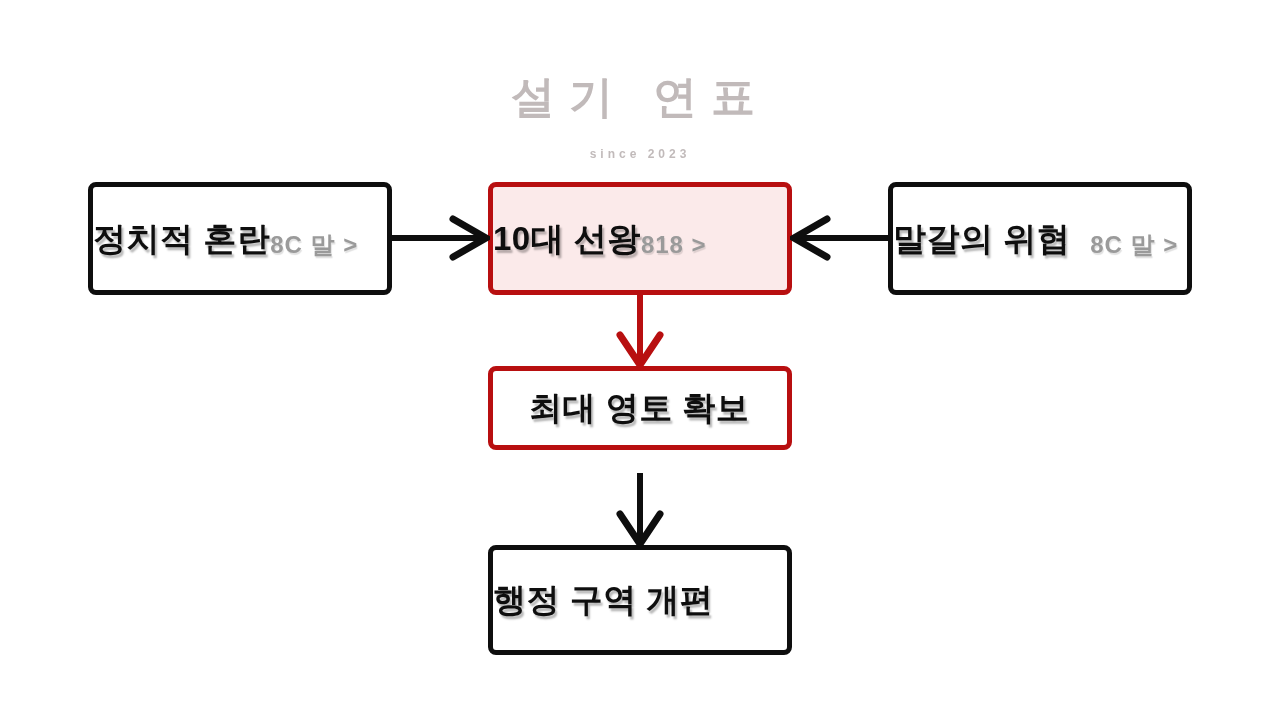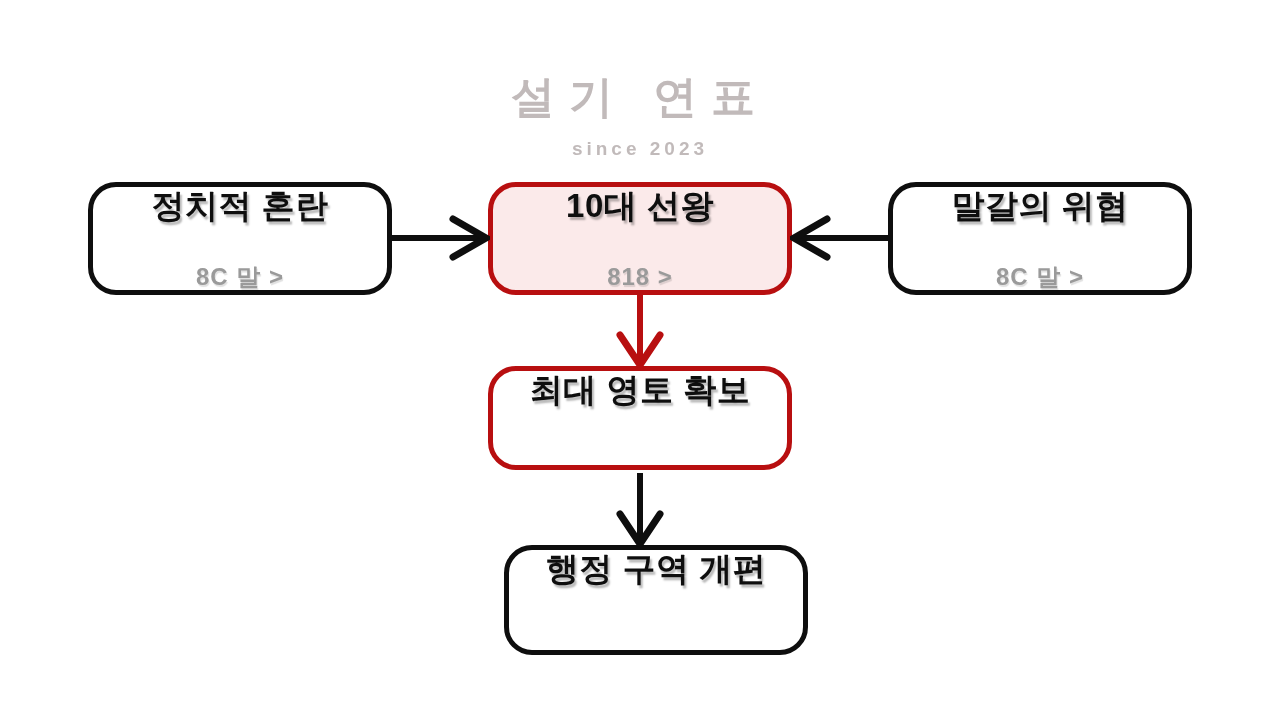--- a/index.html
+++ b/index.html
@@ -32,37 +32,37 @@
     color: var(--watermark-gray);
     user-select: none;
   }
   .wm-title {
     font-size: 44px;
     font-weight: 700;
     letter-spacing: 14px;
     opacity: 0.85;
   }
   .wm-sub {
-    margin-top: 11px;
-    font-size: 19px;
+    margin-top: 20px;
+    font-size: 12px;
     font-weight: 600;
     letter-spacing: 4px;
     opacity: 0.85;
   }
 
   
   .node {
     position: absolute;
     background: var(--bg-white);
     border: 5px solid var(--ink-black);
-    border-radius: 28px;
+    border-radius: 8px;
     display: flex;
-    flex-direction: column;
+    flex-direction: row;
     align-items: center;
-    justify-content: space-between;
+    justify-content: flex-start;
     text-align: center;
   }
   .node.red {
     border-color: var(--accent-red);
   }
   .node.red-fill {
     border-color: var(--accent-red);
     background: var(--accent-red-fill);
   }
   .node-title {
@@ -80,22 +80,22 @@
     color: var(--sub-gray);
     letter-spacing: 1px;
     text-shadow: 1px 2px 1px rgba(0,0,0,0.12);
     line-height: 1.1;
   }
 
   
   .node-left   { left: 88px;  top: 182px; width: 304px; height: 113px; }
   .node-center { left: 488px; top: 182px; width: 304px; height: 113px; }
   .node-right  { left: 888px; top: 182px; width: 304px; height: 113px; gap: 20px; }
-  .node-middle { left: 488px; top: 366px; width: 304px; height: 104px; }
-  .node-bottom { left: 504px; top: 545px; width: 304px; height: 110px; }
+  .node-middle { left: 488px; top: 366px; width: 304px; height: 84px; padding-left: 36px; }
+  .node-bottom { left: 488px; top: 545px; width: 304px; height: 110px; }
 
   
   .arrow { position: absolute; }
   .arrow svg { display: block; }
   .stroke-black { stroke: var(--ink-black); }
   .stroke-red   { stroke: var(--accent-red); }
 </style>
 </head>
 <body>
 

